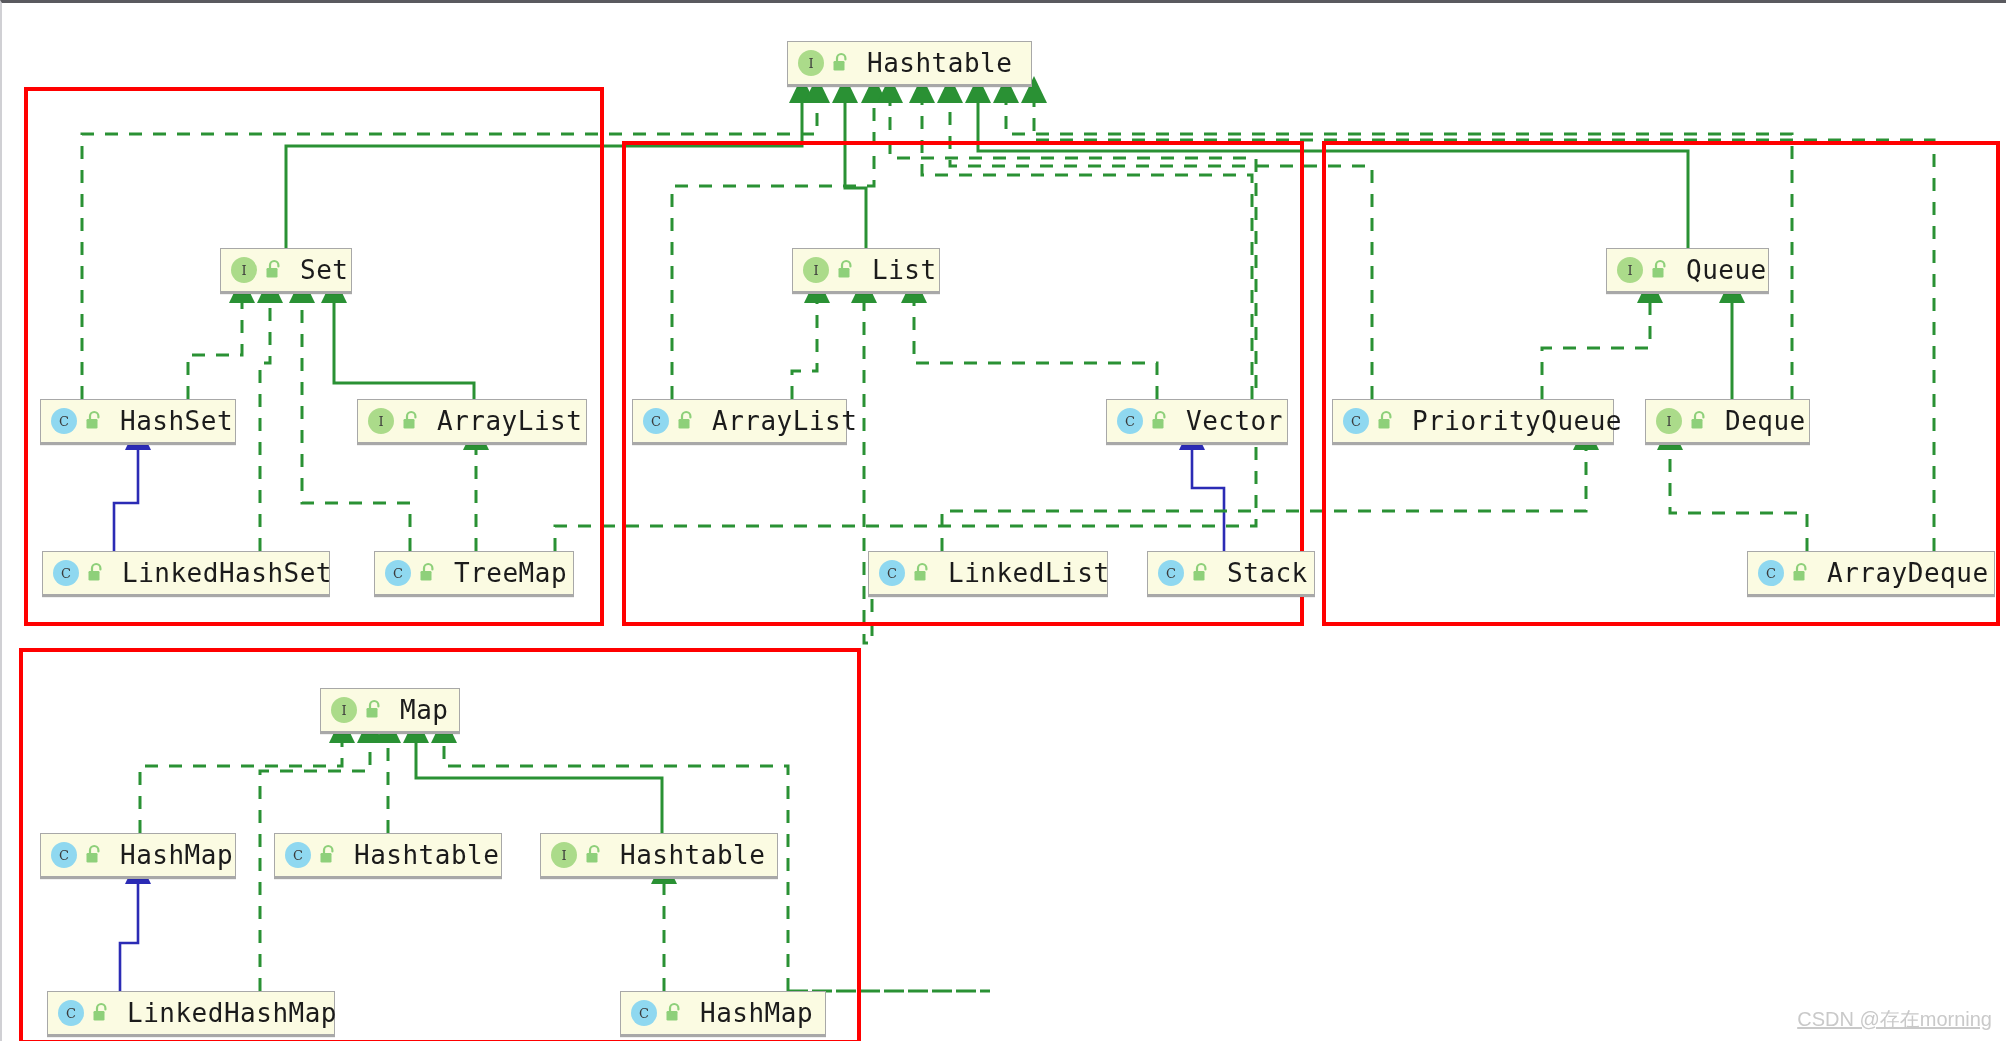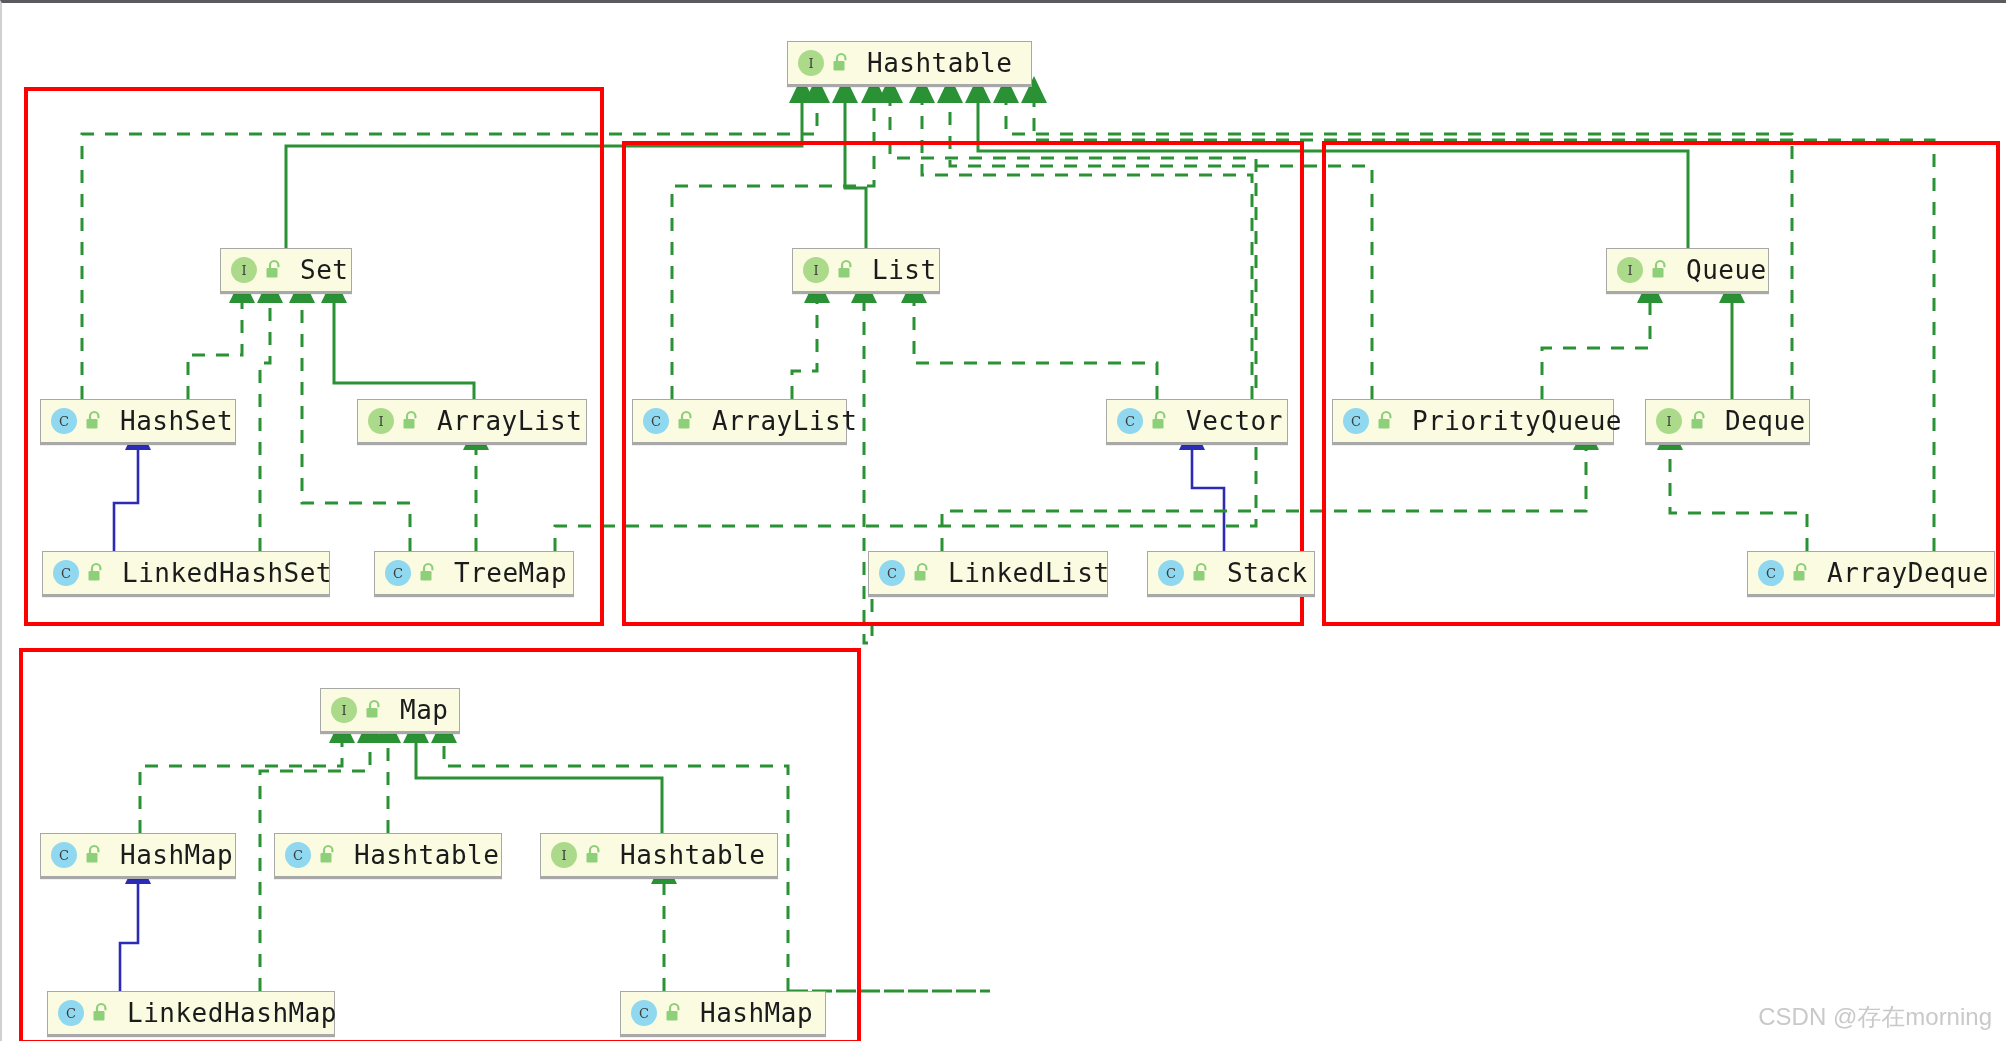--- a/index.html
+++ b/index.html
@@ -72,23 +72,24 @@
     position: absolute;
     border: 4px solid #ff0000;
     box-sizing: border-box;
     background: transparent;
   }
   .watermark {
     position: absolute;
     right: 14px;
     bottom: 8px;
     font-family: "Liberation Sans", sans-serif;
-    font-size: 24px;
+    font-size: 20px;
     color: #c9c9c9;
     white-space: nowrap;
+    text-decoration: underline;
   }
 </style>
 </head>
 <body>
 
 <div id="canvas">
 
   <svg id="wires" viewBox="0 0 2006 1041" xmlns="http://www.w3.org/2000/svg">
       <path d="M 284 245 L 284 143 L 800 143 L 800 100" fill="none" stroke="#2a9134" stroke-width="3"></path>
       <path d="M 864 245 L 864 185 L 843 185 L 843 100" fill="none" stroke="#2a9134" stroke-width="3"></path>

